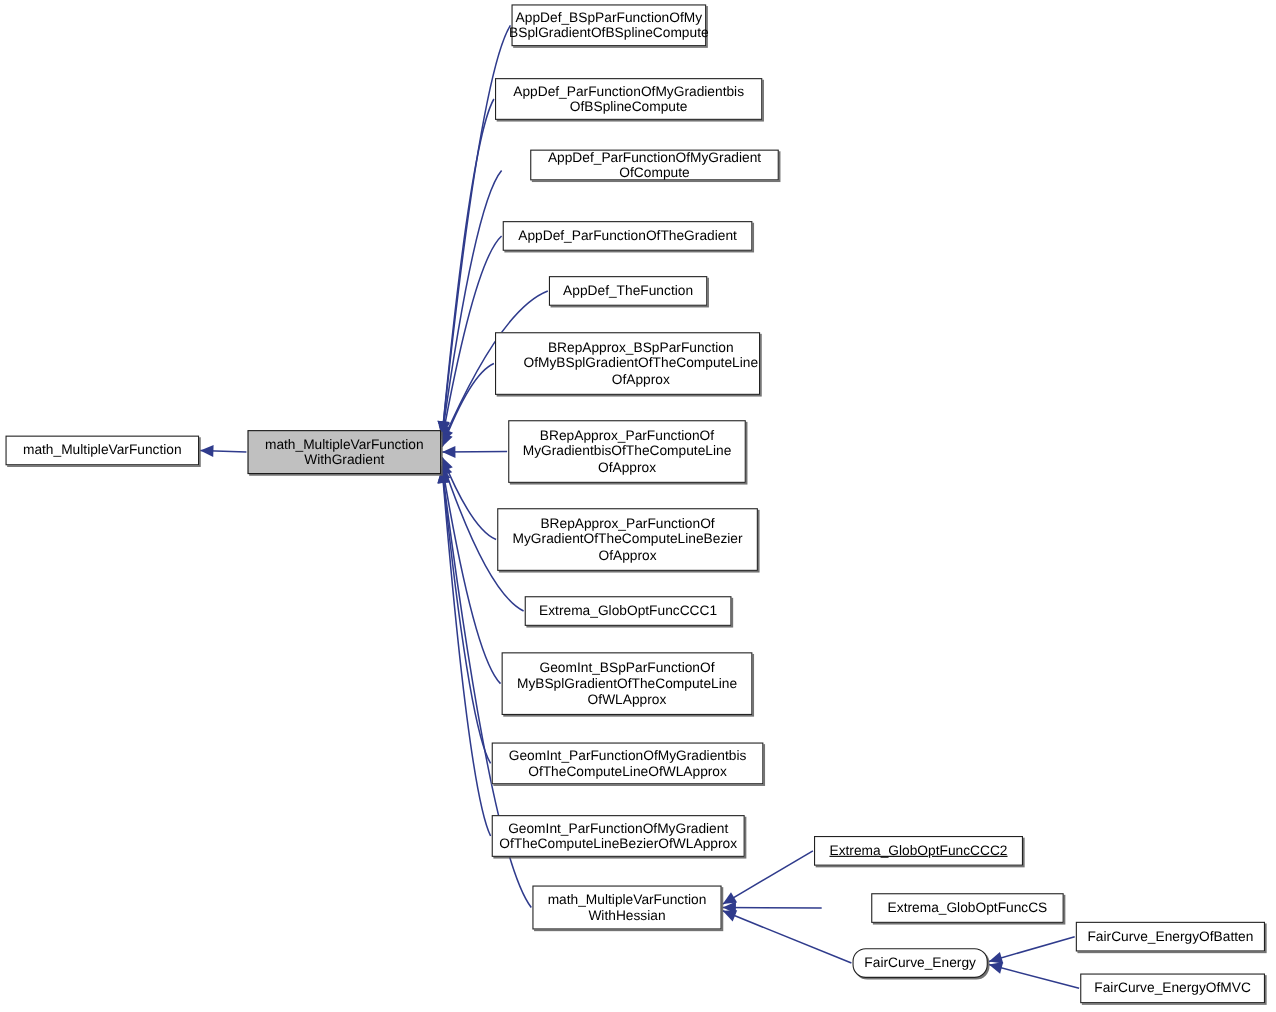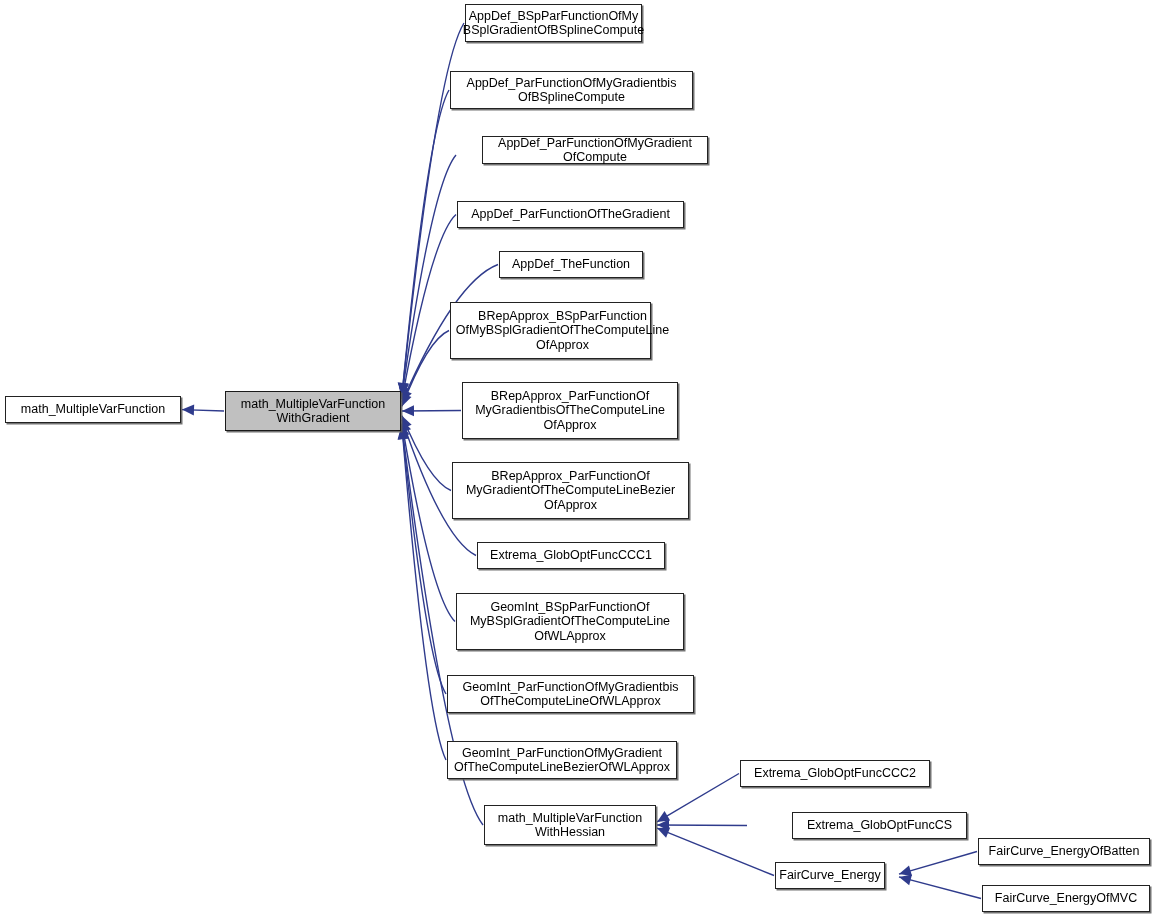--- a/index.html
+++ b/index.html
@@ -134,38 +134,38 @@
       <div class="node root" style="left: 225px; top: 391px; width: 176px; height: 40px;">math_MultipleVarFunction
 WithGradient</div>
       <div class="node" style="left: 465px; top: 4px; width: 177px; height: 38px;">AppDef_BSpParFunctionOfMy
 BSplGradientOfBSplineCompute</div>
       <div class="node" style="left: 450px; top: 71px; width: 243px; height: 38px;">AppDef_ParFunctionOfMyGradientbis
 OfBSplineCompute</div>
       <div class="node" style="left: 482px; top: 136px; width: 226px; height: 28px;">AppDef_ParFunctionOfMyGradient
 OfCompute</div>
       <div class="node" style="left: 457px; top: 201px; width: 227px; height: 27px;">AppDef_ParFunctionOfTheGradient</div>
       <div class="node" style="left: 499px; top: 251px; width: 144px; height: 27px;">AppDef_TheFunction</div>
-      <div class="node" style="left: 450px; top: 302px; width: 201px; height: 57px; padding-left: 28px;">BRepApprox_BSpParFunction
+      <div class="node" style="left: 450px; top: 302px; width: 241px; height: 57px; padding-left: 28px;">BRepApprox_BSpParFunction
 OfMyBSplGradientOfTheComputeLine
 OfApprox</div>
       <div class="node" style="left: 462px; top: 382px; width: 216px; height: 57px;">BRepApprox_ParFunctionOf
 MyGradientbisOfTheComputeLine
 OfApprox</div>
       <div class="node" style="left: 452px; top: 462px; width: 237px; height: 57px;">BRepApprox_ParFunctionOf
 MyGradientOfTheComputeLineBezier
 OfApprox</div>
       <div class="node" style="left: 477px; top: 542px; width: 188px; height: 27px;">Extrema_GlobOptFuncCCC1</div>
       <div class="node" style="left: 456px; top: 593px; width: 228px; height: 57px;">GeomInt_BSpParFunctionOf
 MyBSplGradientOfTheComputeLine
 OfWLApprox</div>
       <div class="node" style="left: 447px; top: 675px; width: 247px; height: 38px;">GeomInt_ParFunctionOfMyGradientbis
 OfTheComputeLineOfWLApprox</div>
       <div class="node" style="left: 447px; top: 741px; width: 230px; height: 38px;">GeomInt_ParFunctionOfMyGradient
 OfTheComputeLineBezierOfWLApprox</div>
       <div class="node" style="left: 484px; top: 805px; width: 172px; height: 40px;">math_MultipleVarFunction
 WithHessian</div>
-      <div class="node" style="left: 740px; top: 760px; width: 190px; height: 27px;">Extrema_GlobOptFuncCCC2</div>
+      <div class="node" style="left: 740px; top: 760px; width: 190px; height: 27px; text-decoration: underline;">Extrema_GlobOptFuncCCC2</div>
       <div class="node" style="left: 748px; top: 812px; width: 175px; height: 27px; margin-left: 44px;">Extrema_GlobOptFuncCS</div>
-      <div class="node" style="left: 775px; top: 862px; width: 110px; height: 27px;">FairCurve_Energy</div>
+      <div class="node" style="left: 775px; top: 862px; width: 123px; height: 27px; border-radius: 12px;">FairCurve_Energy</div>
       <div class="node" style="left: 978px; top: 838px; width: 172px; height: 27px;">FairCurve_EnergyOfBatten</div>
       <div class="node" style="left: 982px; top: 885px; width: 168px; height: 27px;">FairCurve_EnergyOfMVC</div>
     </div>
 </div>
 
 </body></html>

